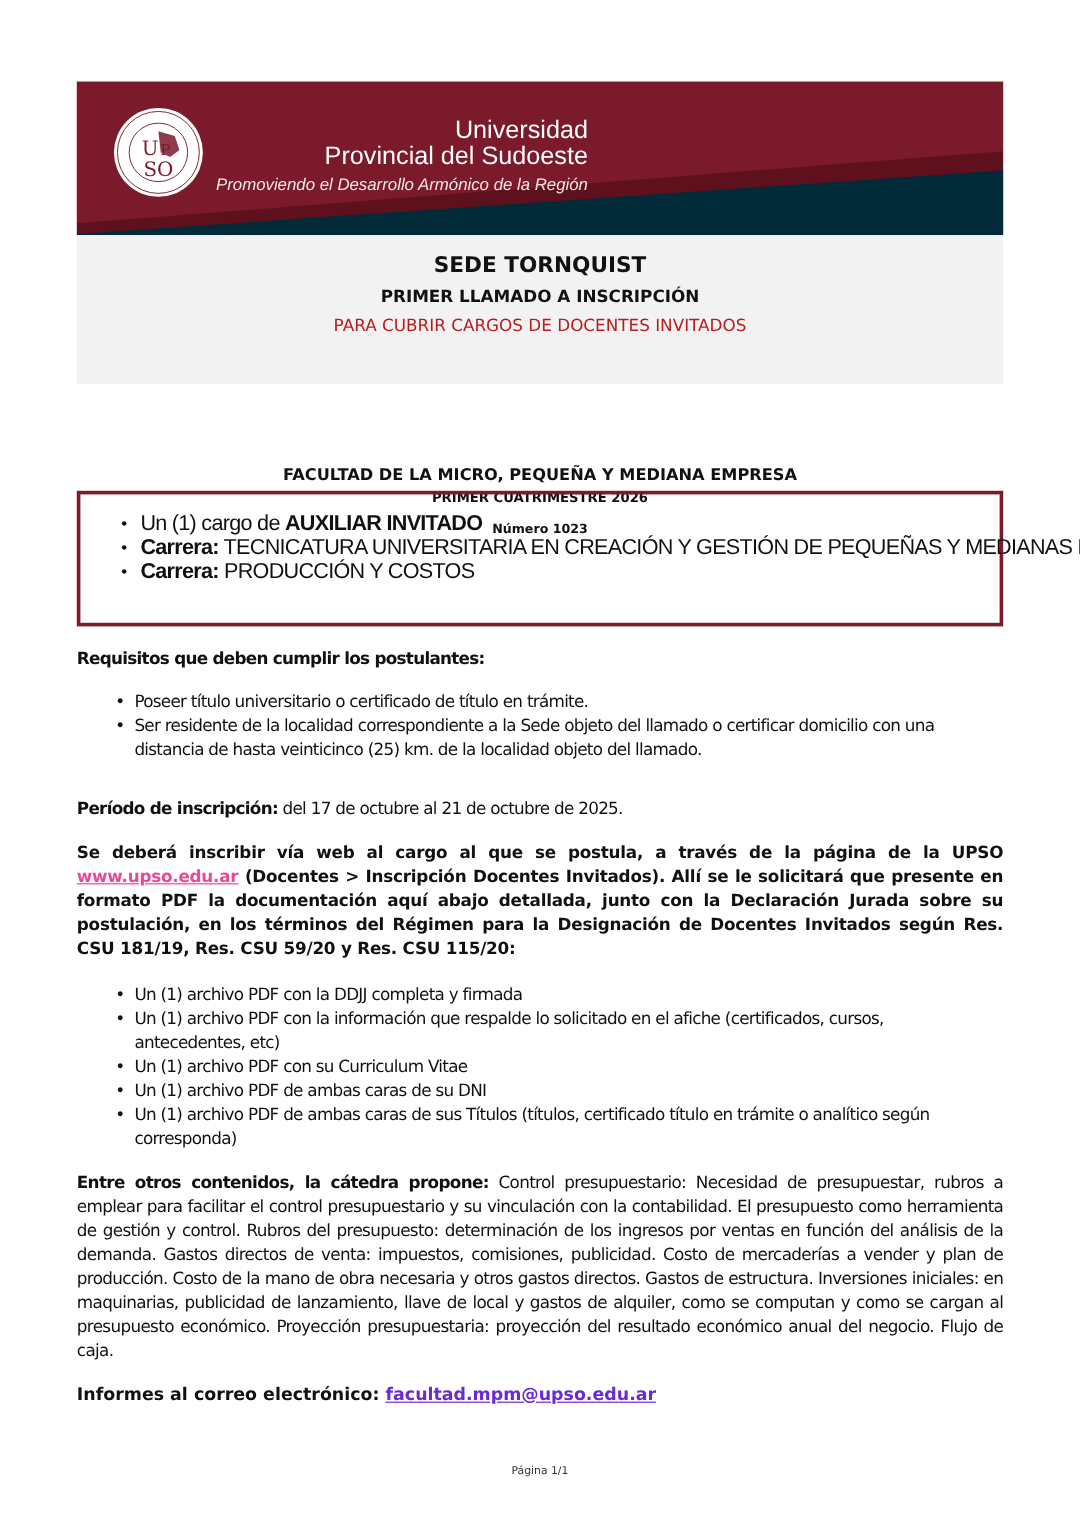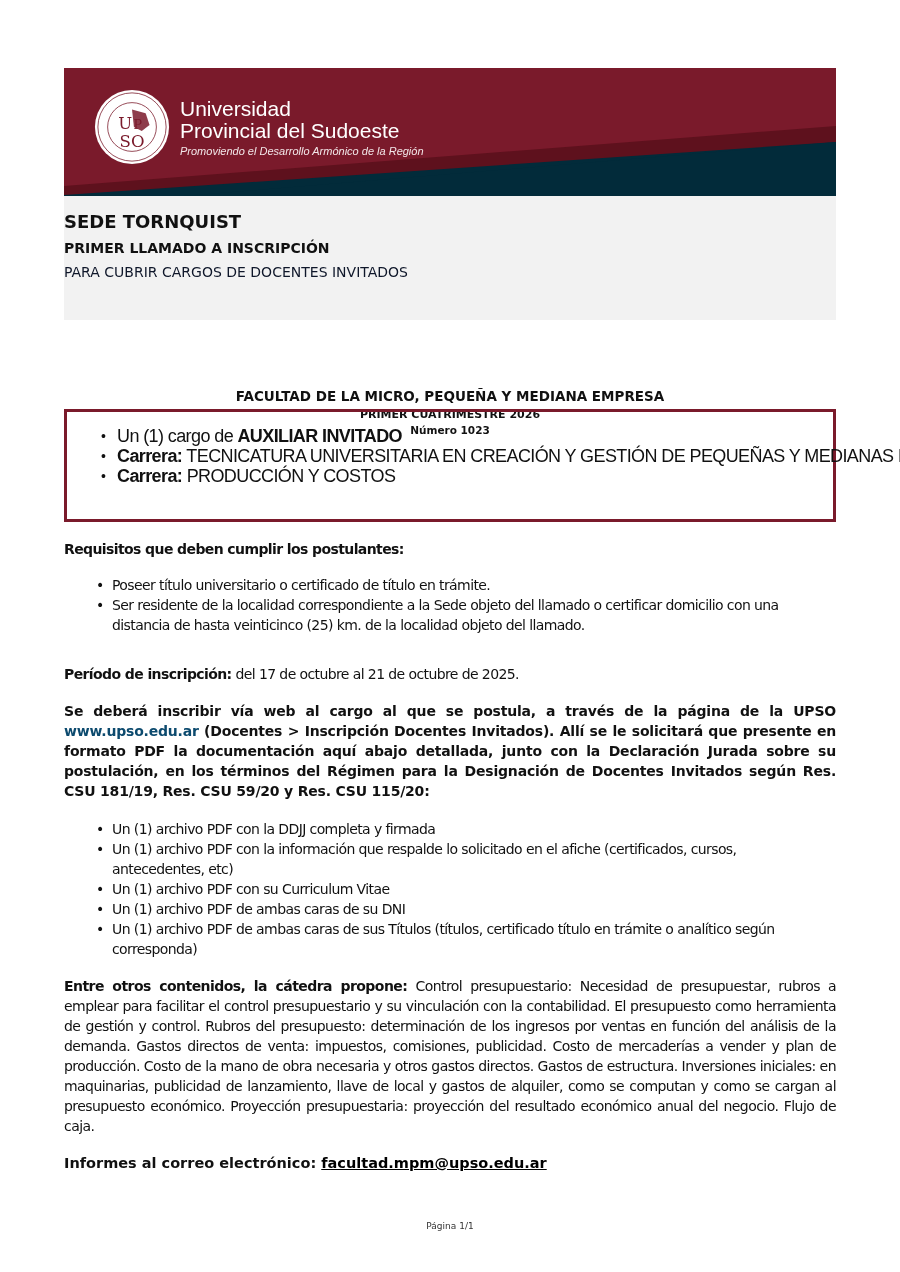--- a/index.html
+++ b/index.html
@@ -1,48 +1,48 @@
 <!DOCTYPE html>
 <html><head>
 <meta charset="utf-8">
 <style>
   html, body { margin: 0; padding: 0; background: #ffffff; }
   body { width: 900px; height: 1272px; position: relative; overflow: hidden;
          font-family: "DejaVu Sans", sans-serif; color: #111; }
   .banner { position: absolute; left: 64px; top: 68px; width: 772px; height: 128px; overflow: hidden; background: #7a1a2b; }
   .banner svg.bg { position: absolute; left: 0; top: 0; }
   .logo { position: absolute; left: 29px; top: 20px; width: 78px; height: 78px; }
-  .brand { position: absolute; left: 116px; top: 30px; color: #fff; font-family: "Liberation Sans", sans-serif; }
+  .brand { position: absolute; left: 116px; top: 30px; color: #fff; font-family: "Liberation Sans", sans-serif; text-align: right; }
   .brand .l1 { font-size: 21px; line-height: 22px; }
   .brand .l2 { font-size: 21px; line-height: 22px; }
-  .brand .l3 { font-size: 11px; font-style: italic; margin-top: 3px; color: #f2e6e8; }
-  .titlebox { position: absolute; left: 64px; top: 196px; width: 772px; height: 124px; background: #f2f2f2; text-align: left; }
+  .brand .l3 { font-size: 14px; font-style: italic; margin-top: 3px; color: #f2e6e8; }
+  .titlebox { position: absolute; left: 64px; top: 196px; width: 772px; height: 124px; background: #f2f2f2; text-align: center; }
   .t1 { font-size: 18px; font-weight: bold; margin-top: 13px; line-height: 26px; }
   .t2 { font-size: 14px; font-weight: bold; line-height: 26px; }
-  .t3 { font-size: 14px; line-height: 22px; color: #0f172a; }
+  .t3 { font-size: 14px; line-height: 22px; color: #b91c1c; }
   .t4 { font-size: 19px; font-weight: bold; line-height: 28px; }
   .fac { position: absolute; left: 64px; width: 772px; text-align: center; font-weight: bold; margin-top: 48px; }
   .fac1 { top: 340px; font-size: 13.5px; }
   .fac2 { top: 360px; font-size: 11px; }
-  .fac3 { top: 376px; font-size: 10.5px; }
+  .fac3 { top: 387px; font-size: 10.5px; }
   .cargo { position: absolute; left: 64px; top: 409px; width: 766px; height: 107px; border: 3px solid #7a1a2b; }
   ul { margin: 0; padding: 0; list-style: none; }
   li { position: relative; padding-left: 18px; }
   li::before { content: "\2022"; position: absolute; left: 2px; top: 0; font-size: 14px; }
   .cargo ul { position: absolute; left: 32px; top: 14px; font-size: 18px; line-height: 20px; font-family: Liberation Sans, sans-serif; white-space: nowrap; letter-spacing: -0.6px; }
   .sec { position: absolute; left: 64px; width: 772px; font-size: 14px; line-height: 20px; letter-spacing: -0.6px; }
   .req-title { top: 539px; font-weight: bold; }
   .req-list { top: 575px; left: 94px; width: 740px; }
   .periodo { top: 664px; }
   .instr { top: 701px; font-weight: bold; text-align: justify; letter-spacing: -0.2px; }
-  .instr a { color: #0c4a6e; }
+  .instr a { color: #ec4899; text-decoration: underline; }
   .doc-list { top: 819px; left: 94px; width: 720px; }
   .cont { top: 976px; text-align: justify; letter-spacing: -0.55px; }
   .mail { top: 1153px; font-weight: bold; font-size: 14.5px; letter-spacing: 0; }
-  .mail a { color: #000000; text-decoration: underline; margin-top: 19px; }
+  .mail a { color: #6d28d9; text-decoration: underline; margin-top: 19px; }
   .footer { position: absolute; top: 1221px; left: 0; width: 900px; text-align: center; font-size: 9px; color: #333; }
   b { font-weight: bold; }
 </style>
 </head>
 <body>
 
 <div class="banner">
   <svg class="bg" width="772" height="128">
     <rect x="0" y="0" width="772" height="128" fill="#7a1a2b"></rect>
     <polygon points="0,128 0,118 772,58 772,128" fill="#5e111d"></polygon>

